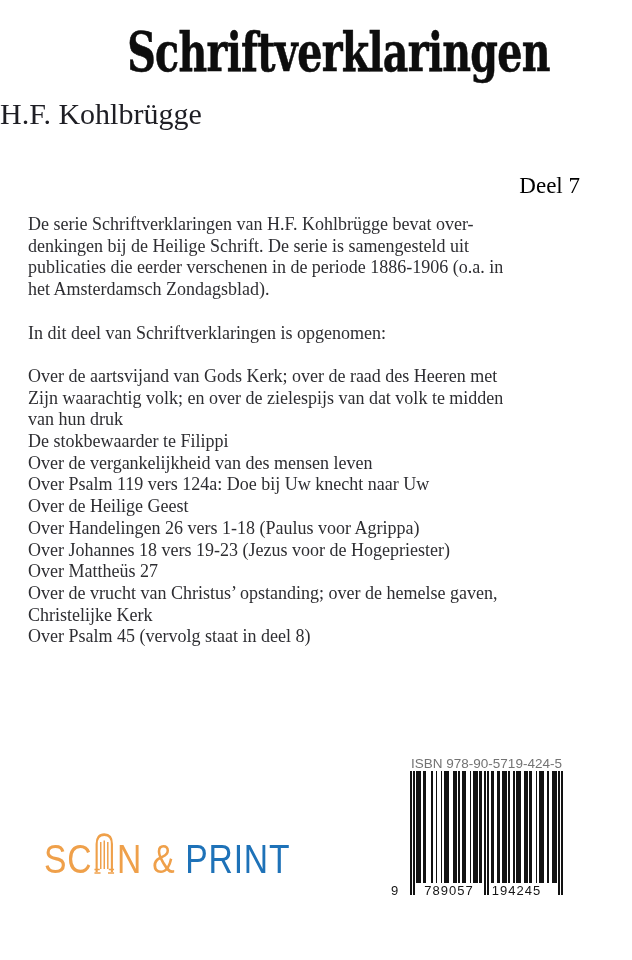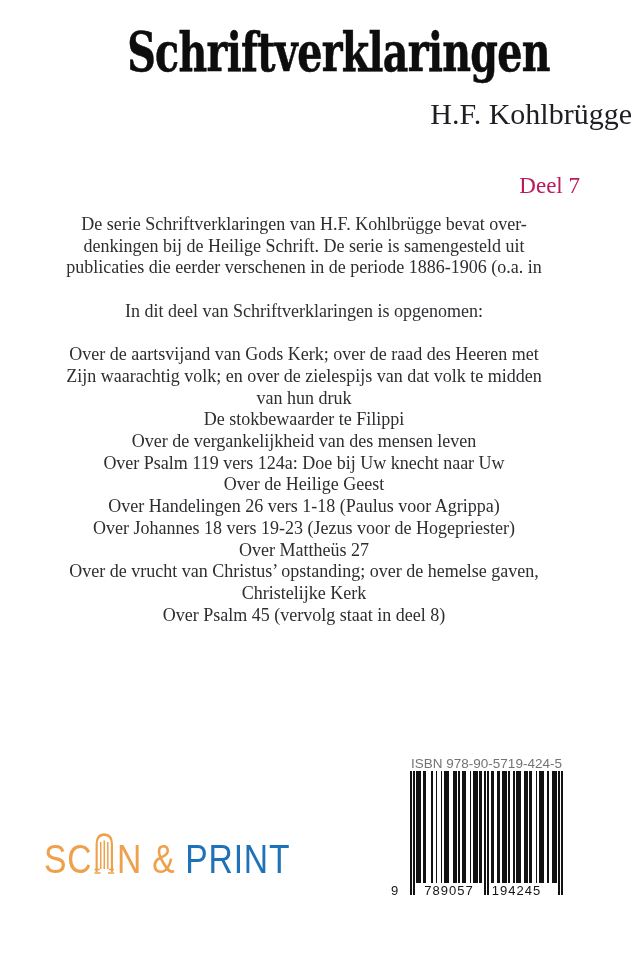--- a/index.html
+++ b/index.html
@@ -5,26 +5,26 @@
   html,body{margin:0;padding:0;width:632px;height:960px;overflow:hidden;}
   .page{position:relative;width:632px;height:960px;background:var(--bg,#fff);
         font-family:"Liberation Serif", serif;color:var(--text,#2e2e32);}
 
   .title{position:absolute;top:22px;left:0;width:632px;text-align:right;
          font-family:"DejaVu Serif", serif;font-weight:bold;
          font-size:55px;line-height:60px;color:var(--title,#0d0d0d);
          letter-spacing:-1px;-webkit-text-stroke:0.6px var(--title,#0d0d0d);}
   .title .squeeze{display:inline-block;transform:scaleX(0.72);transform-origin:center;}
 
-  .author{position:absolute;top:96px;left:0;width:632px;text-align:right;
+  .author{position:absolute;top:96px;left:0;width:632px;text-align:left;
           font-size:30px;line-height:36px;color:#1e1e24;}
 
-  .volume{position:absolute;top:172px;right:52px;font-size:23px;line-height:28px;color:#be185d;}
+  .volume{position:absolute;top:172px;right:52px;font-size:23px;line-height:28px;color:#000000;}
 
-  .bodyblock{position:absolute;top:214px;left:28px;right:52px;text-align:center;
+  .bodyblock{position:absolute;top:214px;left:28px;right:52px;text-align:left;
              font-size:18px;line-height:21.7px;color:var(--text,#2e2e32);}
   .bodyblock .line{white-space:nowrap;}
   .contents-heading{margin-top:21.7px;}
   .contents{margin-top:21.7px;}
 
   .isbn-label{position:absolute;top:756px;left:410px;width:153px;text-align:center;
               font-family:"Liberation Sans", sans-serif;font-size:13.5px;line-height:15px;
               color:#737373;white-space:nowrap;}
   .barcode-svg{position:absolute;top:771px;left:410px;}
   .bc-digit{position:absolute;top:884px;font-family:"Liberation Sans", sans-serif;
@@ -55,20 +55,21 @@
   <div class="author">H.F. Kohlbrügge</div>
 
   <div class="volume">Deel 7</div>
 
   <div class="bodyblock">
     <div class="description">
 
     <div class="line">De serie Schriftverklaringen van H.F. Kohlbrügge bevat over-</div>
         <div class="line">denkingen bij de Heilige Schrift. De serie is samengesteld uit</div>
         <div class="line">publicaties die eerder verschenen in de periode 1886-1906 (o.a. in</div>
+        <div class="line">het Amsterdamsch Zondagsblad).</div>
       </div>
     <div class="contents-heading line">In dit deel van Schriftverklaringen is opgenomen:</div>
     <div class="contents">
 
     <div class="line">Over de aartsvijand van Gods Kerk; over de raad des Heeren met</div>
         <div class="line">Zijn waarachtig volk; en over de zielespijs van dat volk te midden</div>
         <div class="line">van hun druk</div>
         <div class="line">De stokbewaarder te Filippi</div>
         <div class="line">Over de vergankelijkheid van des mensen leven</div>
         <div class="line">Over Psalm 119 vers 124a: Doe bij Uw knecht naar Uw</div>

